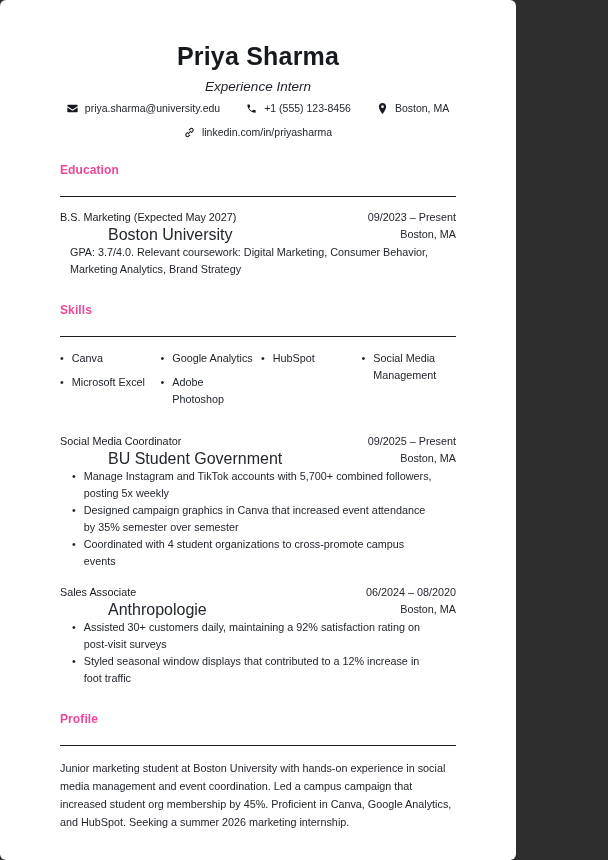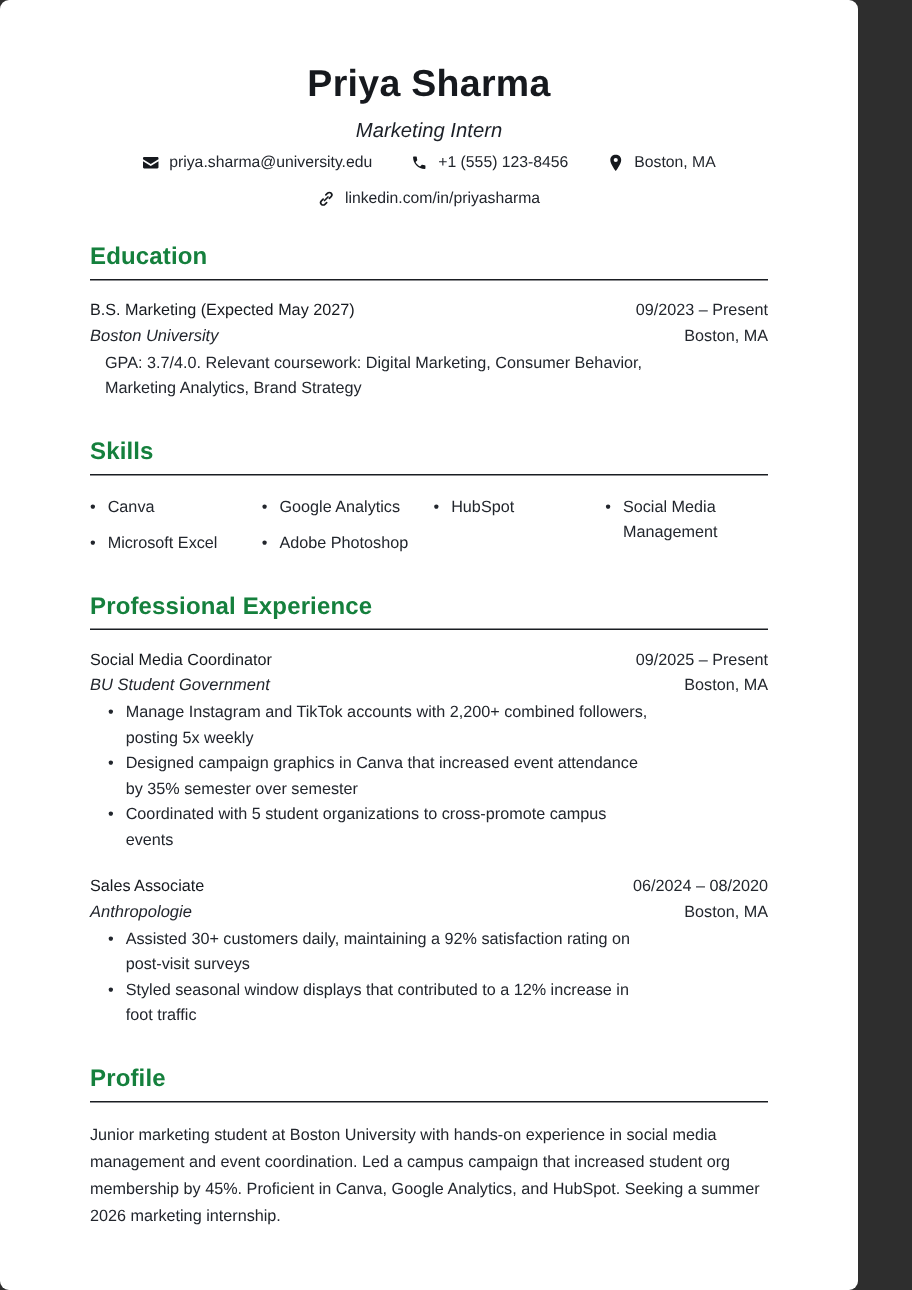--- a/index.html
+++ b/index.html
@@ -1,20 +1,20 @@
 <!DOCTYPE html>
 <html><head>
 <meta charset="utf-8">
 <style>
   * { box-sizing: border-box; margin: 0; padding: 0; }
   html, body { width: 608px; height: 860px; }
   body { background: #2e2e2e; font-family: "Liberation Sans", sans-serif; }
 
   .page {
-    width: 572px; height: 860px;
+    width: 516px; height: 860px;
     background: #ffffff;
     border-radius: 6px;
     padding: 42px 60px 40px 60px;
     overflow: hidden;
     color: #22262d;
   }
 
   
   .name {
     text-align: center;
@@ -38,34 +38,34 @@
     margin-top: 8px;
     font-size: 10.5px;
   }
   .contact-row.second { margin-top: 12px; }
   .contact-item { display: flex; align-items: center; gap: 7px; }
   .contact-item svg { width: 11px; height: 11px; flex: 0 0 auto; color: #16191e; }
 
   
   .section { margin-top: 25px; }
   .section-heading {
-    font-size: 16px;
+    font-size: 12px;
     font-weight: 700;
-    color: #15803d;
-    padding-bottom: 5px;
+    color: #ec4899;
+    padding-bottom: 19px;
     border-bottom: 1.5px solid #1a1d22;
     letter-spacing: 0.1px;
   }
 
   
   .entry { margin-top: 12px; }
   .entry-head { display: flex; justify-content: space-between; }
   .entry-left { max-width: 72%; }
   .entry-title { font-weight: 400; font-size: 10.8px; line-height: 17px; color: #16191e; }
-  .entry-org { font-style: italic; font-size: 11px; line-height: 17px; }
+  .entry-org { font-size: 16px; line-height: 17px; margin-left: 48px; }
   .entry-right { text-align: right; font-size: 10.8px; line-height: 17px; white-space: nowrap; }
 
   .entry-summary {
     margin-top: 1px;
     margin-left: 10px;
     max-width: 370px;
     font-size: 10.8px;
     line-height: 17px;
   }
 
@@ -92,21 +92,21 @@
     max-width: 492px;
   }
 </style>
 </head>
 <body>
 
 <div class="page">
 
   <div>
     <div class="name">Priya Sharma</div>
-    <div class="role">Marketing Intern</div>
+    <div class="role">Experience Intern</div>
 
     <div class="contact-row">
       <div class="contact-item">
         <svg viewBox="0 0 16 16" fill="currentColor" aria-hidden="true">
           <path d="M8 9.3 0.5 4.6V3.6c0-.6.5-1.1 1.1-1.1h12.8c.6 0 1.1.5 1.1 1.1v1z"></path>
           <path d="M8 11.2 0.5 6.5v5.9c0 .6.5 1.1 1.1 1.1h12.8c.6 0 1.1-.5 1.1-1.1V6.5z"></path>
         </svg>
         <span>priya.sharma@university.edu</span>
       </div>
       <div class="contact-item">
@@ -184,45 +184,44 @@
       <div class="skill-col">
           <div class="skill-item">
             <span class="dot">•</span>
             <span class="txt">Social Media Management</span>
           </div>
         </div>
     </div>
   </div>
 
   <div class="section">
-    <div class="section-heading">Professional Experience</div>
 
     <div class="entry">
       <div class="entry-head">
         <div class="entry-left">
           <div class="entry-title">Social Media Coordinator</div>
           <div class="entry-org">BU Student Government</div>
         </div>
         <div class="entry-right">
           <div>09/2025 – Present</div>
           <div>Boston, MA</div>
         </div>
       </div>
       <div class="bullets">
           <div class="bullet-item">
             <span class="dot">•</span>
-            <span class="txt">Manage Instagram and TikTok accounts with 2,200+ combined followers, posting 5x weekly</span>
+            <span class="txt">Manage Instagram and TikTok accounts with 5,700+ combined followers, posting 5x weekly</span>
           </div>
           <div class="bullet-item">
             <span class="dot">•</span>
             <span class="txt">Designed campaign graphics in Canva that increased event attendance by 35% semester over semester</span>
           </div>
           <div class="bullet-item">
             <span class="dot">•</span>
-            <span class="txt">Coordinated with 5 student organizations to cross-promote campus events</span>
+            <span class="txt">Coordinated with 4 student organizations to cross-promote campus events</span>
           </div>
         </div>
     </div>
 
     <div class="entry" style="margin-top:14px">
       <div class="entry-head">
         <div class="entry-left">
           <div class="entry-title">Sales Associate</div>
           <div class="entry-org">Anthropologie</div>
         </div>

